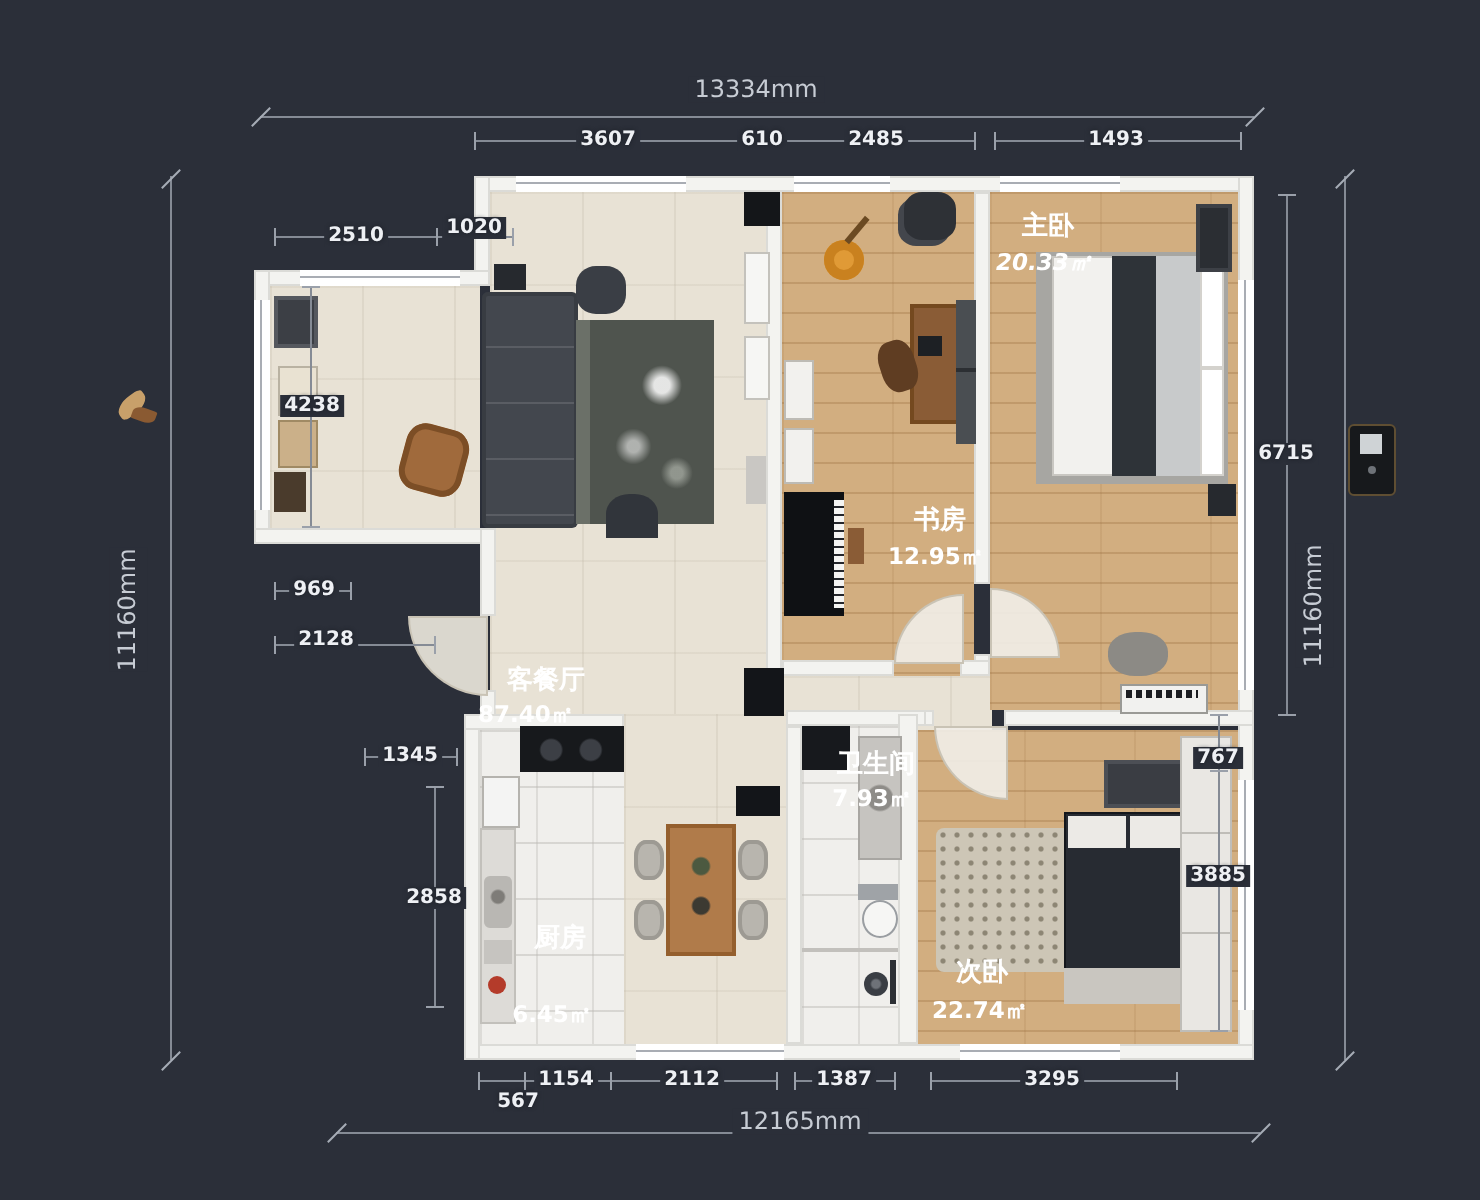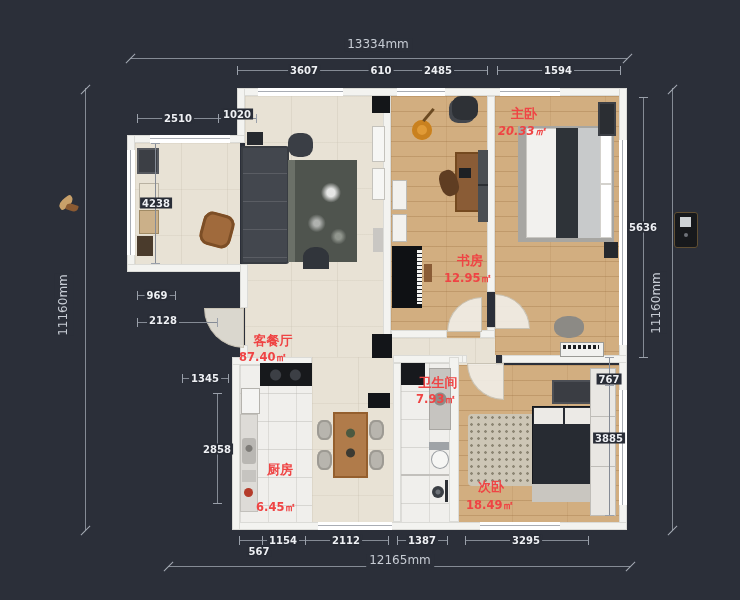--- a/index.html
+++ b/index.html
@@ -24,21 +24,21 @@
      background-image:repeating-linear-gradient(to right,rgba(190,182,165,.25) 0 1px,transparent 1px 46px),
                       repeating-linear-gradient(to bottom,rgba(190,182,165,.2) 0 1px,transparent 1px 46px);z-index:1;}
   .fl-wood{position:absolute;background:#d2ae80;
      background-image:repeating-linear-gradient(to bottom,rgba(150,106,58,.30) 0 1px,transparent 1px 15px),
                       repeating-linear-gradient(to right,rgba(150,106,58,.14) 0 1px,transparent 1px 55px);z-index:1;}
   .fl-marble{position:absolute;background:#f0efec;
      background-image:repeating-linear-gradient(to bottom,rgba(185,183,178,.45) 0 1px,transparent 1px 28px),
                       repeating-linear-gradient(to right,rgba(185,183,178,.35) 0 1px,transparent 1px 28px);z-index:1;}
   .f{position:absolute;z-index:14;}
   .arc{position:absolute;background:rgba(240,237,230,.92);border:1px solid #c9c3b5;z-index:13;}
-  .rlabel{position:absolute;transform:translate(-50%,-50%);text-align:center;color:#ef4444;z-index:20;white-space:nowrap;}
+  .rlabel{position:absolute;transform:translate(-50%,-50%);text-align:center;color:#ffffff;z-index:20;white-space:nowrap;}
   .rname{font-size:13px;font-weight:bold;line-height:1.2;}
   .rarea{font-size:11.5px;font-weight:bold;line-height:1.2;}
 </style>
 </head>
 <body>
 
 <div class="stage">
 
   <div class="fl-beige" style="left:135px;top:143px;width:105px;height:121px;"></div>
   <div class="fl-beige" style="left:245px;top:96px;width:138px;height:261px;"></div>
@@ -191,39 +191,39 @@
   <div class="rlabel rname" style="left:524px;top:114px;">主卧</div>
   <div class="rlabel rarea" style="left:522px;top:132px;font-style:italic;">20.33㎡</div>
 
   <div class="rlabel rname" style="left:438px;top:383px;">卫生间</div>
   <div class="rlabel rarea" style="left:436px;top:400px;">7.93㎡</div>
 
   <div class="rlabel rname" style="left:280px;top:470px;">厨房</div>
   <div class="rlabel rarea" style="left:276px;top:508px;">6.45㎡</div>
 
   <div class="rlabel rname" style="left:491px;top:487px;">次卧</div>
-  <div class="rlabel rarea" style="left:490px;top:506px;">18.49㎡</div>
+  <div class="rlabel rarea" style="left:490px;top:506px;">22.74㎡</div>
 
   <div class="dl" style="left:130px;top:58px;width:497px;height:1px;"></div>
   <div class="slash" style="left:130px;top:52px;"></div>
   <div class="slash" style="left:627px;top:52px;"></div>
   <div class="dtt" style="left:378px;top:45px;">13334mm</div>
 
   <div class="dl" style="left:237px;top:70px;width:250px;height:1px;"></div>
   <div class="dl" style="left:497px;top:70px;width:123px;height:1px;"></div>
   <div class="tk" style="left:237px;top:66px;width:1px;height:9px;"></div>
   <div class="tk" style="left:372px;top:66px;width:1px;height:9px;"></div>
   <div class="tk" style="left:390px;top:66px;width:1px;height:9px;"></div>
   <div class="tk" style="left:487px;top:66px;width:1px;height:9px;"></div>
   <div class="tk" style="left:497px;top:66px;width:1px;height:9px;"></div>
   <div class="tk" style="left:620px;top:66px;width:1px;height:9px;"></div>
   <div class="dlb" style="left:304px;top:70px;">3607</div>
   <div class="dlb" style="left:381px;top:70px;">610</div>
   <div class="dlb" style="left:438px;top:70px;">2485</div>
-  <div class="dlb" style="left:558px;top:70px;">1594</div>
+  <div class="dlb" style="left:558px;top:70px;">1493</div>
 
   <div class="dl" style="left:85px;top:88px;width:1px;height:442px;"></div>
   <div class="slash" style="left:85px;top:83px;"></div>
   <div class="slash" style="left:85px;top:524px;"></div>
   <div class="dtt vt" style="left:64px;top:305px;">11160mm</div>
 
   <div class="dl" style="left:137px;top:118px;width:119px;height:1px;"></div>
   <div class="tk" style="left:137px;top:114px;width:1px;height:9px;"></div>
   <div class="tk" style="left:218px;top:114px;width:1px;height:9px;"></div>
   <div class="tk" style="left:256px;top:114px;width:1px;height:9px;"></div>
@@ -256,21 +256,21 @@
   <div class="dlb" style="left:217px;top:449px;">2858</div>
 
   <div class="dl" style="left:672px;top:88px;width:1px;height:442px;"></div>
   <div class="slash" style="left:672px;top:83px;"></div>
   <div class="slash" style="left:672px;top:524px;"></div>
   <div class="dtt vt" style="left:657px;top:303px;">11160mm</div>
 
   <div class="dl" style="left:643px;top:97px;width:1px;height:260px;"></div>
   <div class="tk" style="left:639px;top:97px;width:9px;height:1px;"></div>
   <div class="tk" style="left:639px;top:357px;width:9px;height:1px;"></div>
-  <div class="dlb" style="left:643px;top:227px;">5636</div>
+  <div class="dlb" style="left:643px;top:227px;">6715</div>
 
   <div class="dl" style="left:609px;top:357px;width:1px;height:158px;"></div>
   <div class="tk" style="left:605px;top:357px;width:9px;height:1px;"></div>
   <div class="tk" style="left:605px;top:385px;width:9px;height:1px;"></div>
   <div class="tk" style="left:605px;top:515px;width:9px;height:1px;"></div>
   <div class="dlb" style="left:609px;top:379px;">767</div>
   <div class="dlb" style="left:609px;top:438px;">3885</div>
 
   <div class="dl" style="left:239px;top:540px;width:149px;height:1px;"></div>
   <div class="dl" style="left:397px;top:540px;width:50px;height:1px;"></div>

